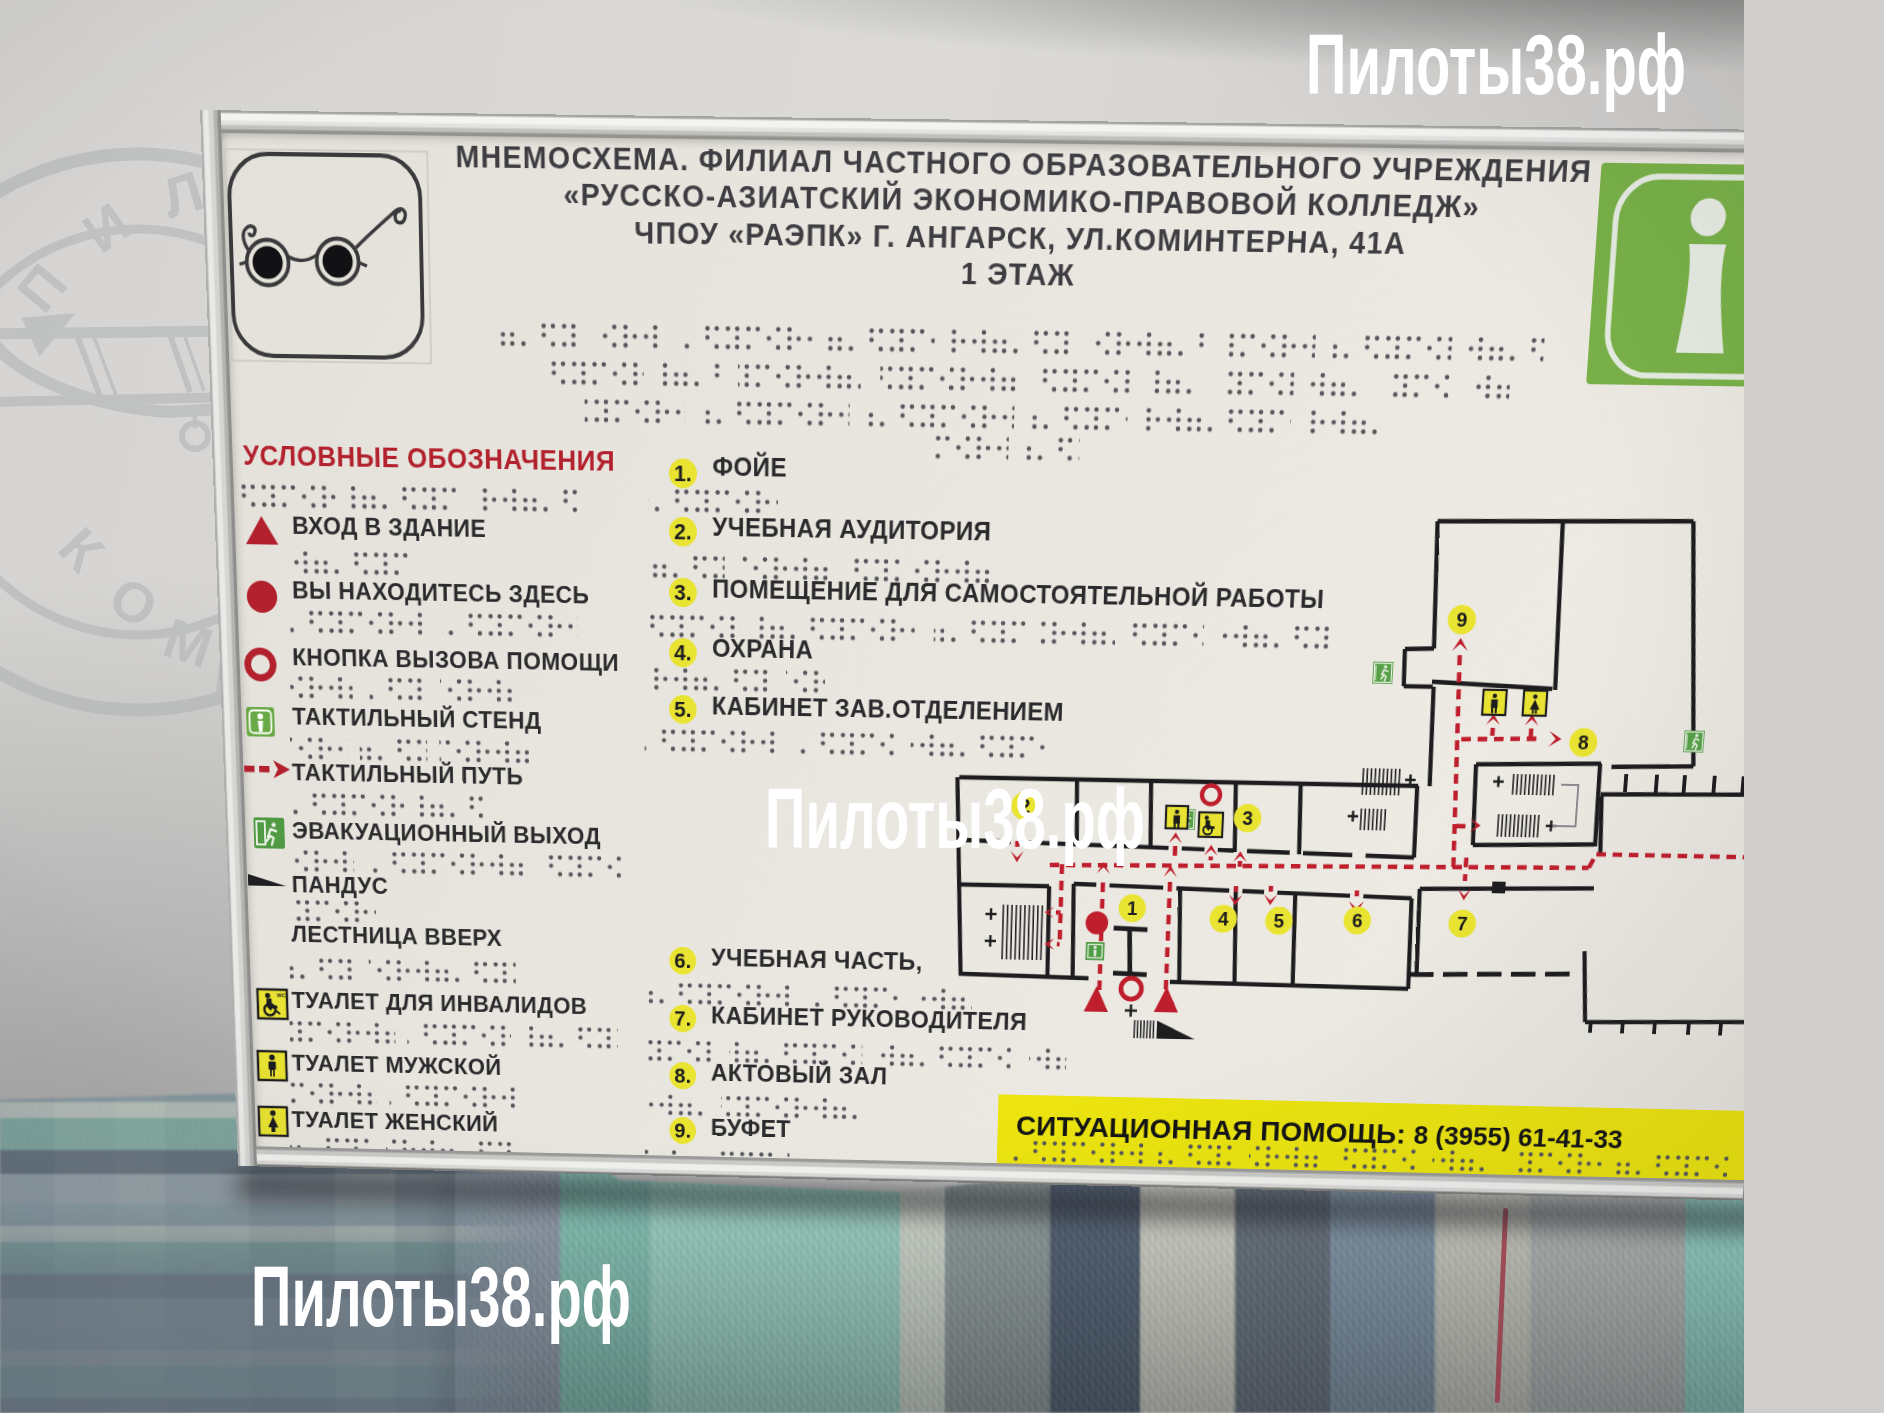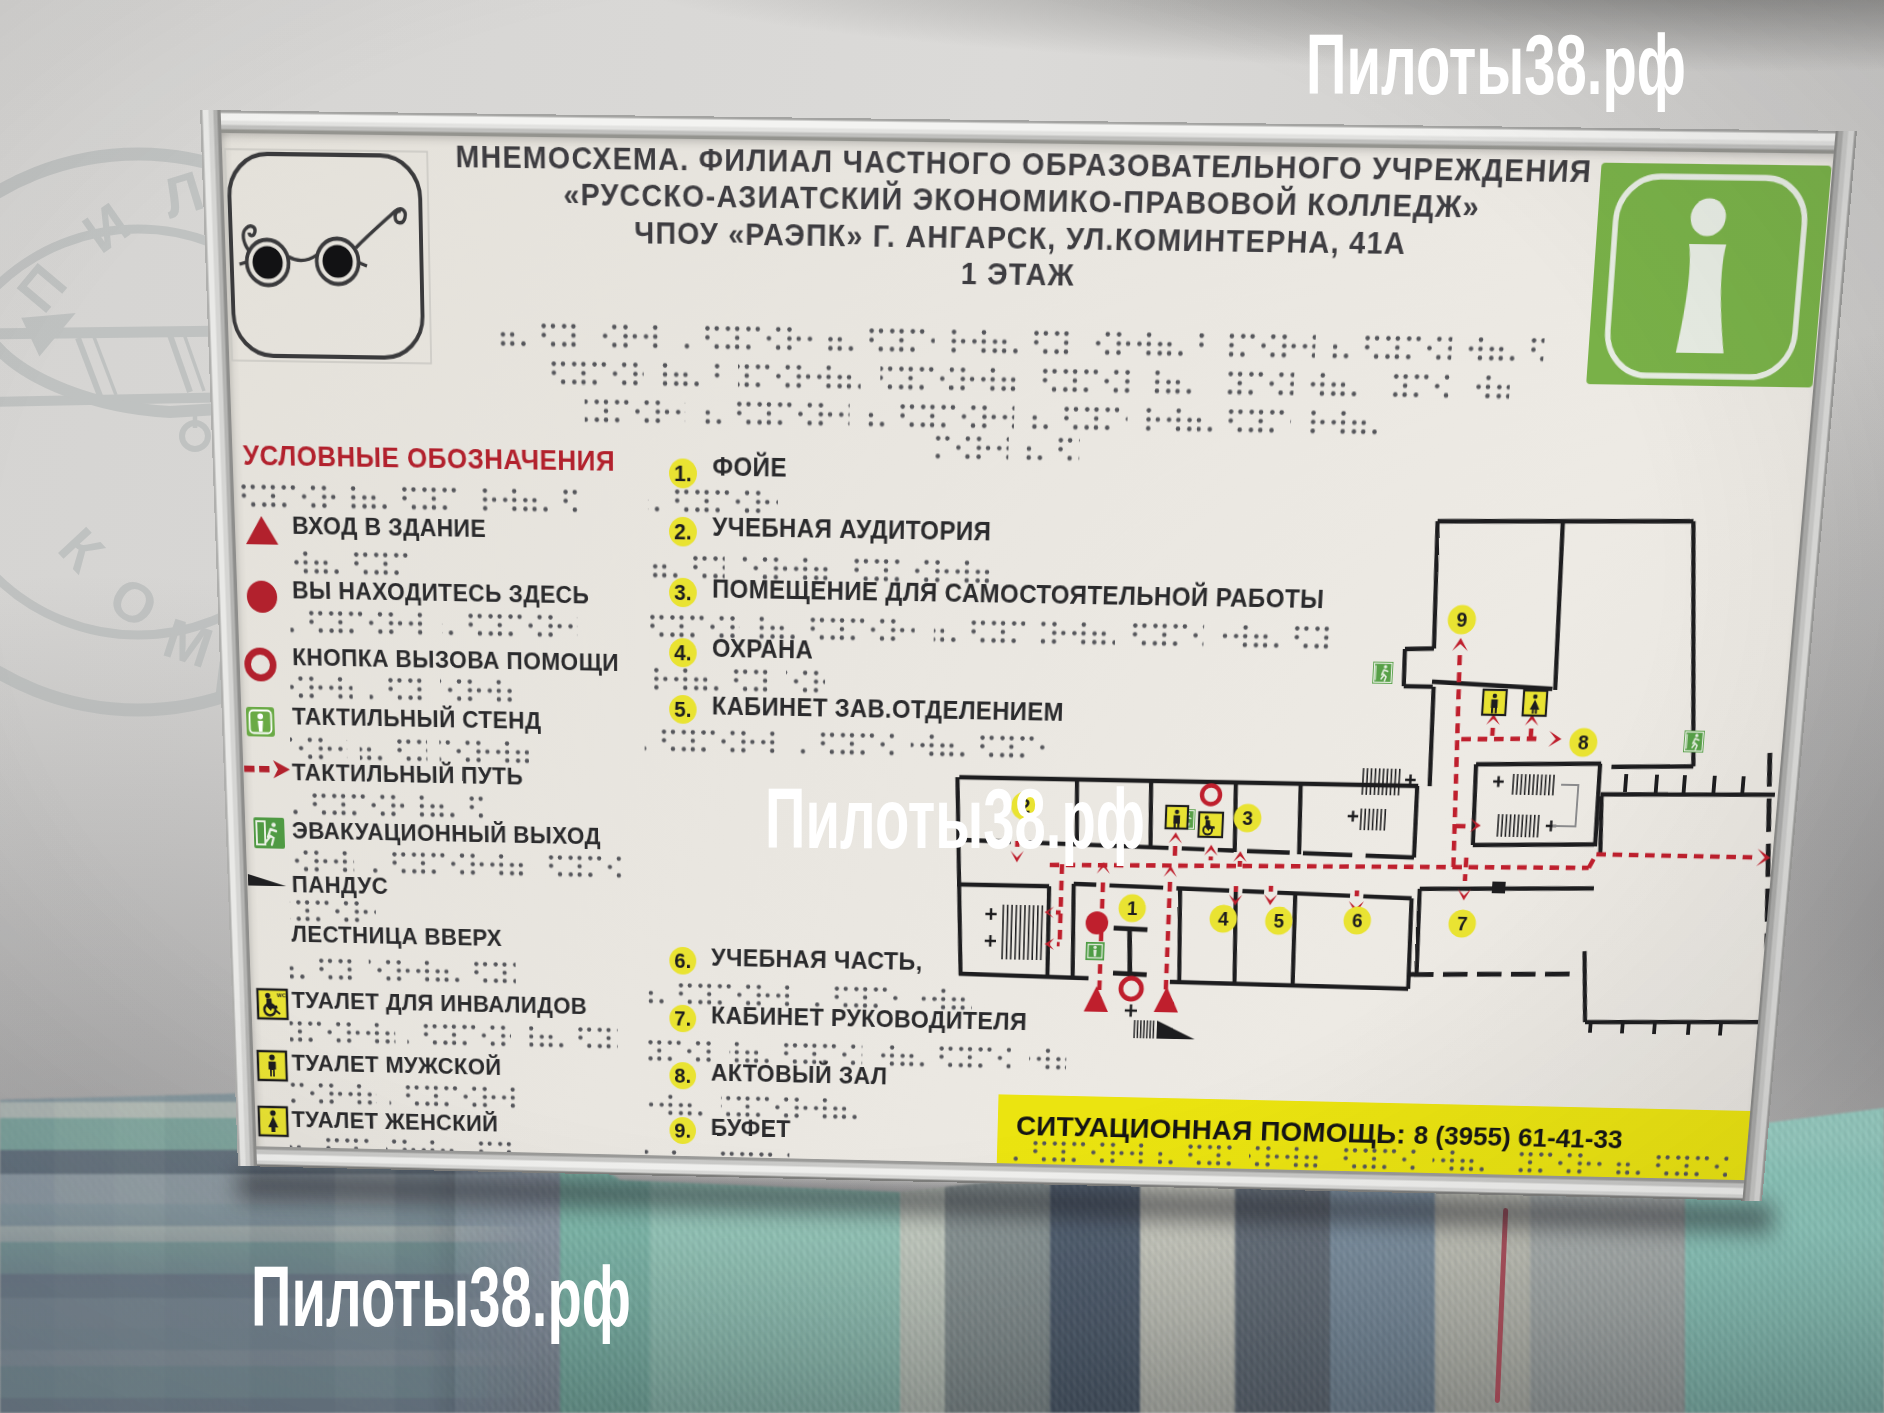--- a/index.html
+++ b/index.html
@@ -1,14 +1,14 @@
 <!DOCTYPE html>
 <html><head><meta charset="utf-8"><style>
 html,body{margin:0;padding:0;width:1884px;height:1413px;overflow:hidden;background:#cfcecc;font-family:"Liberation Sans",sans-serif;}
-#page{position:absolute;inset:0;width:1884px;height:1413px;overflow:hidden;}
+#page{position:absolute;inset:0;width:1744px;height:1413px;overflow:hidden;}
 .wall{position:absolute;inset:0;background:
  radial-gradient(1500px 135px at 1700px -25px, rgba(58,58,56,.55), rgba(58,58,56,0) 72%),
  radial-gradient(1500px 800px at 100px 1150px, rgba(82,82,86,.38), rgba(82,82,86,0) 72%),
  radial-gradient(650px 800px at 1940px 950px, rgba(75,75,79,.42), rgba(75,75,79,0) 78%),
  linear-gradient(100deg,#d5d4d2 0%,#dbdad8 48%,#d2d1cf 75%,#c8c7c5 100%);}
 .fabric{position:absolute;left:0;top:1080px;width:1884px;height:333px;
  clip-path:polygon(0px 20px, 300px 12px, 520px 28px, 620px 100px, 900px 112px, 1050px 95px, 1250px 70px, 1450px 68px, 1600px 50px, 1750px 45px, 1884px 28px, 1884px 333px, 0px 333px);
  background:linear-gradient(180deg, rgba(20,25,30,.25) 0 6px, rgba(255,255,255,.10) 26px 60px, rgba(0,0,0,0) 95px 150px, rgba(10,15,20,.10) 230px, rgba(10,15,20,.26) 333px),linear-gradient(90deg,#7f8d9b 0 55px,#a3adaf 55px 115px,#b4bfba 115px 165px,#8e9b9d 165px 250px,#5a6570 250px 335px,#a8aeab 335px 395px,#4e5a65 395px 455px,#8793a0 455px 560px,#7cb7a9 560px 650px,#93c6b8 650px 900px,#c4ccc1 900px 945px,#879292 945px 1050px,#4d5b6c 1050px 1140px,#c9cabf 1140px 1235px,#626c77 1235px 1330px,#7b8fa0 1330px 1435px,#c3c4b9 1435px 1530px,#acb2b0 1530px 1685px,#8fcec1 1685px 1884px);}
 .fabtex{position:absolute;left:0;top:1080px;width:1884px;height:333px;clip-path:polygon(0px 20px, 300px 12px, 520px 28px, 620px 100px, 900px 112px, 1050px 95px, 1250px 70px, 1450px 68px, 1600px 50px, 1750px 45px, 1884px 28px, 1884px 333px, 0px 333px);
  background:repeating-linear-gradient(90deg, rgba(255,255,255,.09) 0 1.5px, rgba(0,0,0,0) 1.5px 3px, rgba(40,50,55,.09) 3px 4.5px, rgba(0,0,0,0) 4.5px 6px),

